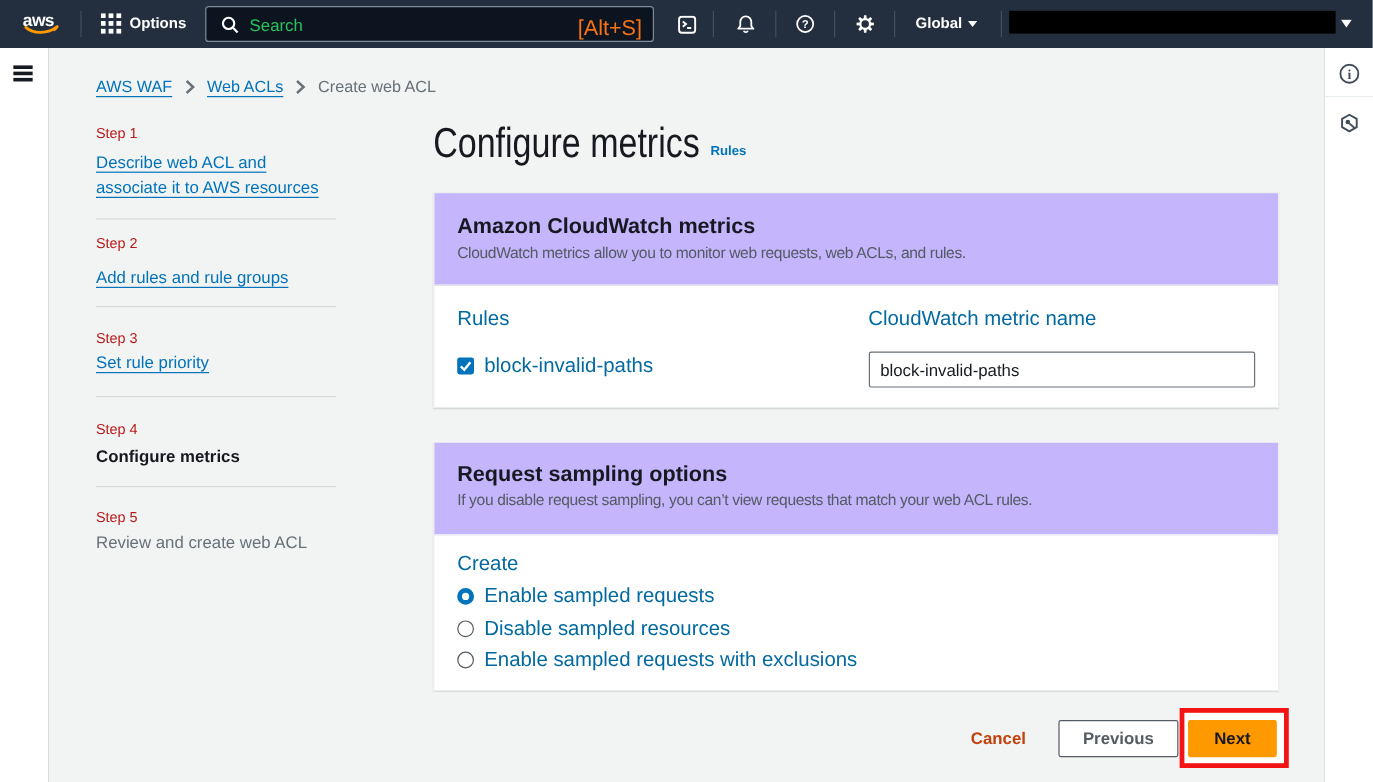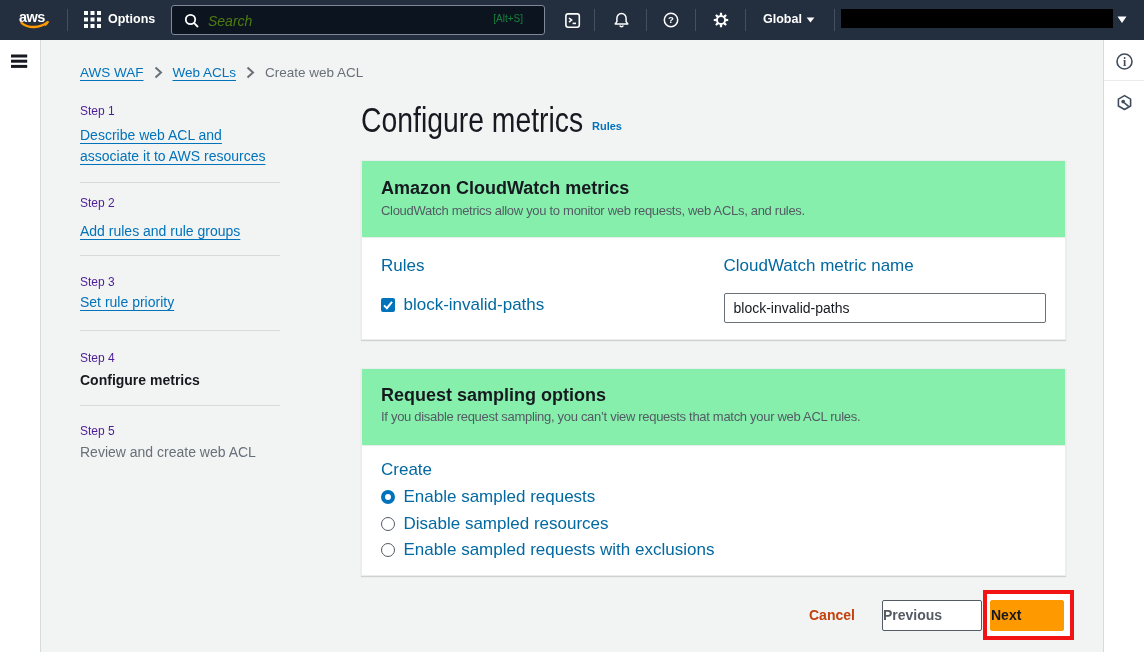--- a/index.html
+++ b/index.html
@@ -1,54 +1,54 @@
 <!DOCTYPE html>
 <html><head><meta charset="utf-8"><style>
 *{margin:0;padding:0;box-sizing:border-box}
 html,body{width:1144px;height:652px;overflow:hidden;background:#fff;font-family:"Liberation Sans",sans-serif;position:relative}
 .abs{position:absolute}
 
 .topnav{position:absolute;left:0;top:0;width:1144px;height:40px;background:#232f3e}
 .topnav .vdiv{position:absolute;top:9px;width:1px;height:22px;background:#434f60}
 .navtxt{color:#fff;font-size:12.5px;font-weight:700}
 .search{position:absolute;left:171px;top:5px;width:374px;height:30px;background:#0c141f;border:1px solid #7e8a97;border-radius:3px}
-.search .ph{position:absolute;left:36px;top:7px;font-style:italic;color:#4d7c0f;font-size:14px}
-.search .alt{position:absolute;right:21px;top:7px;color:#15803d;font-size:10px}
+.search .ph{position:absolute;left:36px;top:7px;color:#22c55e;font-size:14px}
+.search .alt{position:absolute;right:9px;top:7px;color:#f97316;font-size:18px}
 
 .leftrail{position:absolute;left:0;top:40px;width:41px;height:612px;background:#fff;border-right:1px solid #d5dbdb}
 .rightrail{position:absolute;right:0;top:40px;width:41px;height:612px;background:#fff;border-left:1px solid #d5dbdb}
 .main{position:absolute;left:41px;top:40px;width:1062px;height:612px;background:#f2f3f3}
 
 .crumbs{position:absolute;left:39px;top:25px;font-size:13.5px;display:flex;align-items:center}
 .crumbs a{color:#0073bb;text-decoration:underline;text-underline-offset:3px}
 .crumbs .cur{color:#687078}
 .crumbs svg{margin:0 10px}
 
 .steps{position:absolute;left:39px;top:0;width:200px}
-.steps .lbl{position:absolute;font-size:12px;line-height:16px;color:#4c1d95}
+.steps .lbl{position:absolute;font-size:12px;line-height:16px;color:#b91c1c}
 .steps .ttl{position:absolute;font-size:14px;line-height:21px}
 .steps .ttl a{color:#0073bb;text-decoration:underline;text-underline-offset:3px}
 .steps hr{position:absolute;width:200px;border:none;border-top:1px solid #d5dbdb}
 
 .content{position:absolute;left:320px;top:0;width:705px}
 h1{position:absolute;top:60px;left:0;font-size:35px;font-weight:400;color:#16191f;line-height:40px;white-space:nowrap}
 h1 .scale{display:inline-block;transform:scaleX(0.81);transform-origin:0 50%}
 h1 .info{position:absolute;left:231px;top:20px;font-size:11px;font-weight:700;letter-spacing:0;color:#0073bb;line-height:12px}
 .card{position:absolute;left:0;width:705px;background:#fff;border:1px solid #eaeded;border-radius:0;box-shadow:0 1px 1px 0 rgba(0,28,36,.15)}
-.card .hd{position:absolute;left:0;top:0;right:0;height:77px;background:#86efac;border-bottom:1px solid #eaeded}
+.card .hd{position:absolute;left:0;top:0;right:0;height:77px;background:#c4b5fd;border-bottom:1px solid #eaeded}
 .card .hd h2{position:absolute;left:19px;font-size:18px;line-height:22px;font-weight:700;color:#16191f}
 .card .hd p{position:absolute;left:19px;font-size:13px;line-height:18px;letter-spacing:-0.3px;color:#545b64}
 .flabel{font-size:17px;line-height:20px;color:#0369a1}
 .cb{position:absolute;width:14px;height:14px;background:#0073bb;border-radius:2px}
 .radio{width:14px;height:14px;border-radius:50%;background:#fff}
 .r-on{border:4.5px solid #0073bb}
 .r-off{border:1.4px solid #545b64}
 .input{position:absolute;height:30px;background:#fff;border:1px solid #687078;border-radius:2px;font-size:14px;color:#16191f;line-height:28px;padding-left:9px}
 .cancel{position:absolute;left:448px;z-index:1;top:560px;font-size:14px;font-weight:700;color:#c2410c;line-height:31px}
-.btn{position:absolute;top:560px;height:31px;z-index:1;border-radius:2px;font-size:14px;font-weight:700;line-height:29px}
+.btn{position:absolute;top:560px;height:31px;z-index:1;border-radius:2px;font-size:14px;font-weight:700;text-align:center;line-height:29px}
 .prev{left:521px;width:100px;background:#fff;border:1px solid #545b64;color:#545b64}
 .next{left:629px;width:74px;background:#ff9900;border:1px solid #ff9900;color:#16191f}
 .redbox{position:absolute;left:622px;top:550px;width:91px;height:50px;border:4.5px solid #f21414;background:#fff;z-index:0}
 </style></head>
 <body>
 <div class="topnav">
 
   <svg class="abs" style="left:19px;top:9px" width="31" height="22" viewBox="0 0 31 22">
     <text x="0" y="13" font-family="Liberation Sans" font-size="14.5" font-weight="700" fill="#fff" letter-spacing="-0.5">aws</text>
     <path d="M2.5 13.8 C 9 19.6, 21 19.4, 28.6 13.2" stroke="#f90" stroke-width="2.3" fill="none" stroke-linecap="round"></path>

